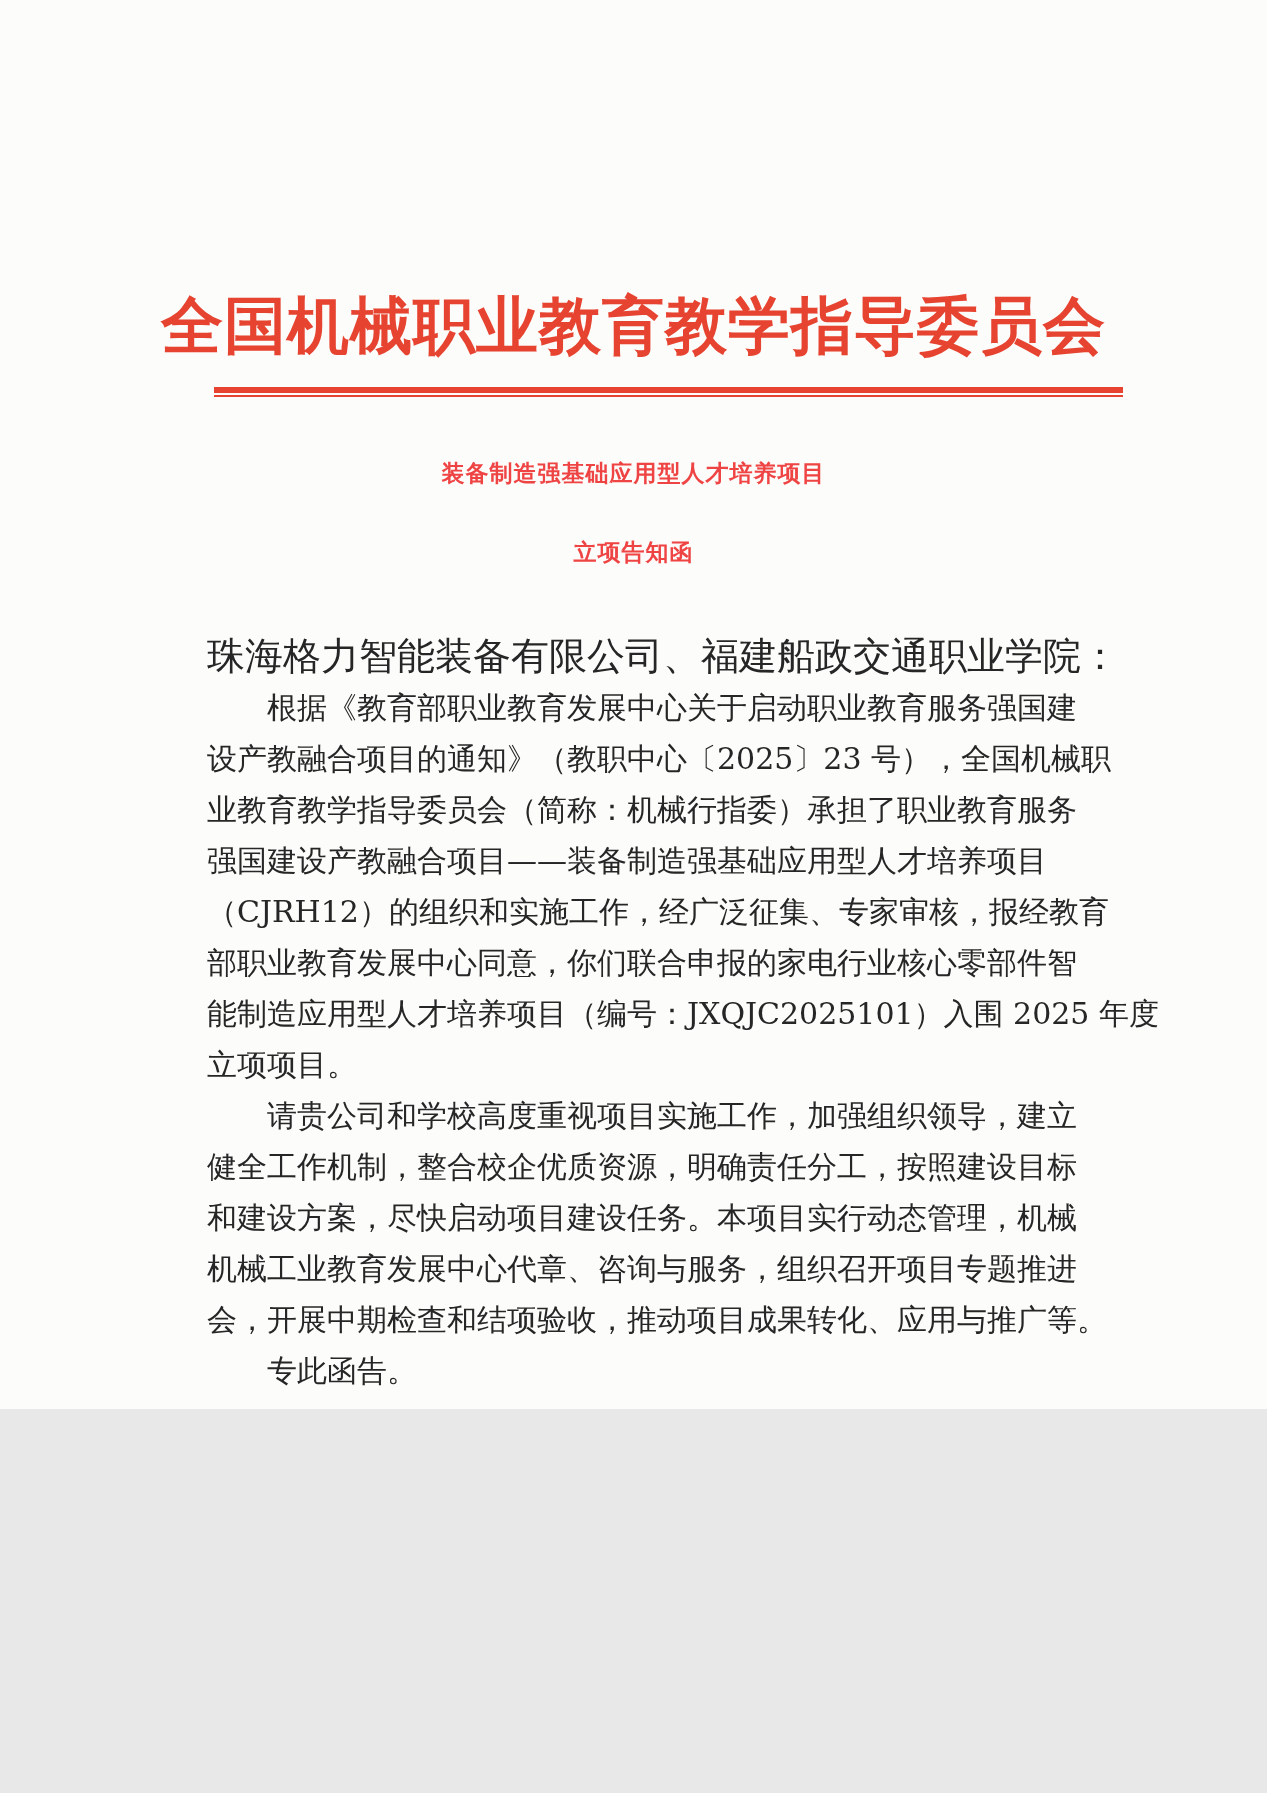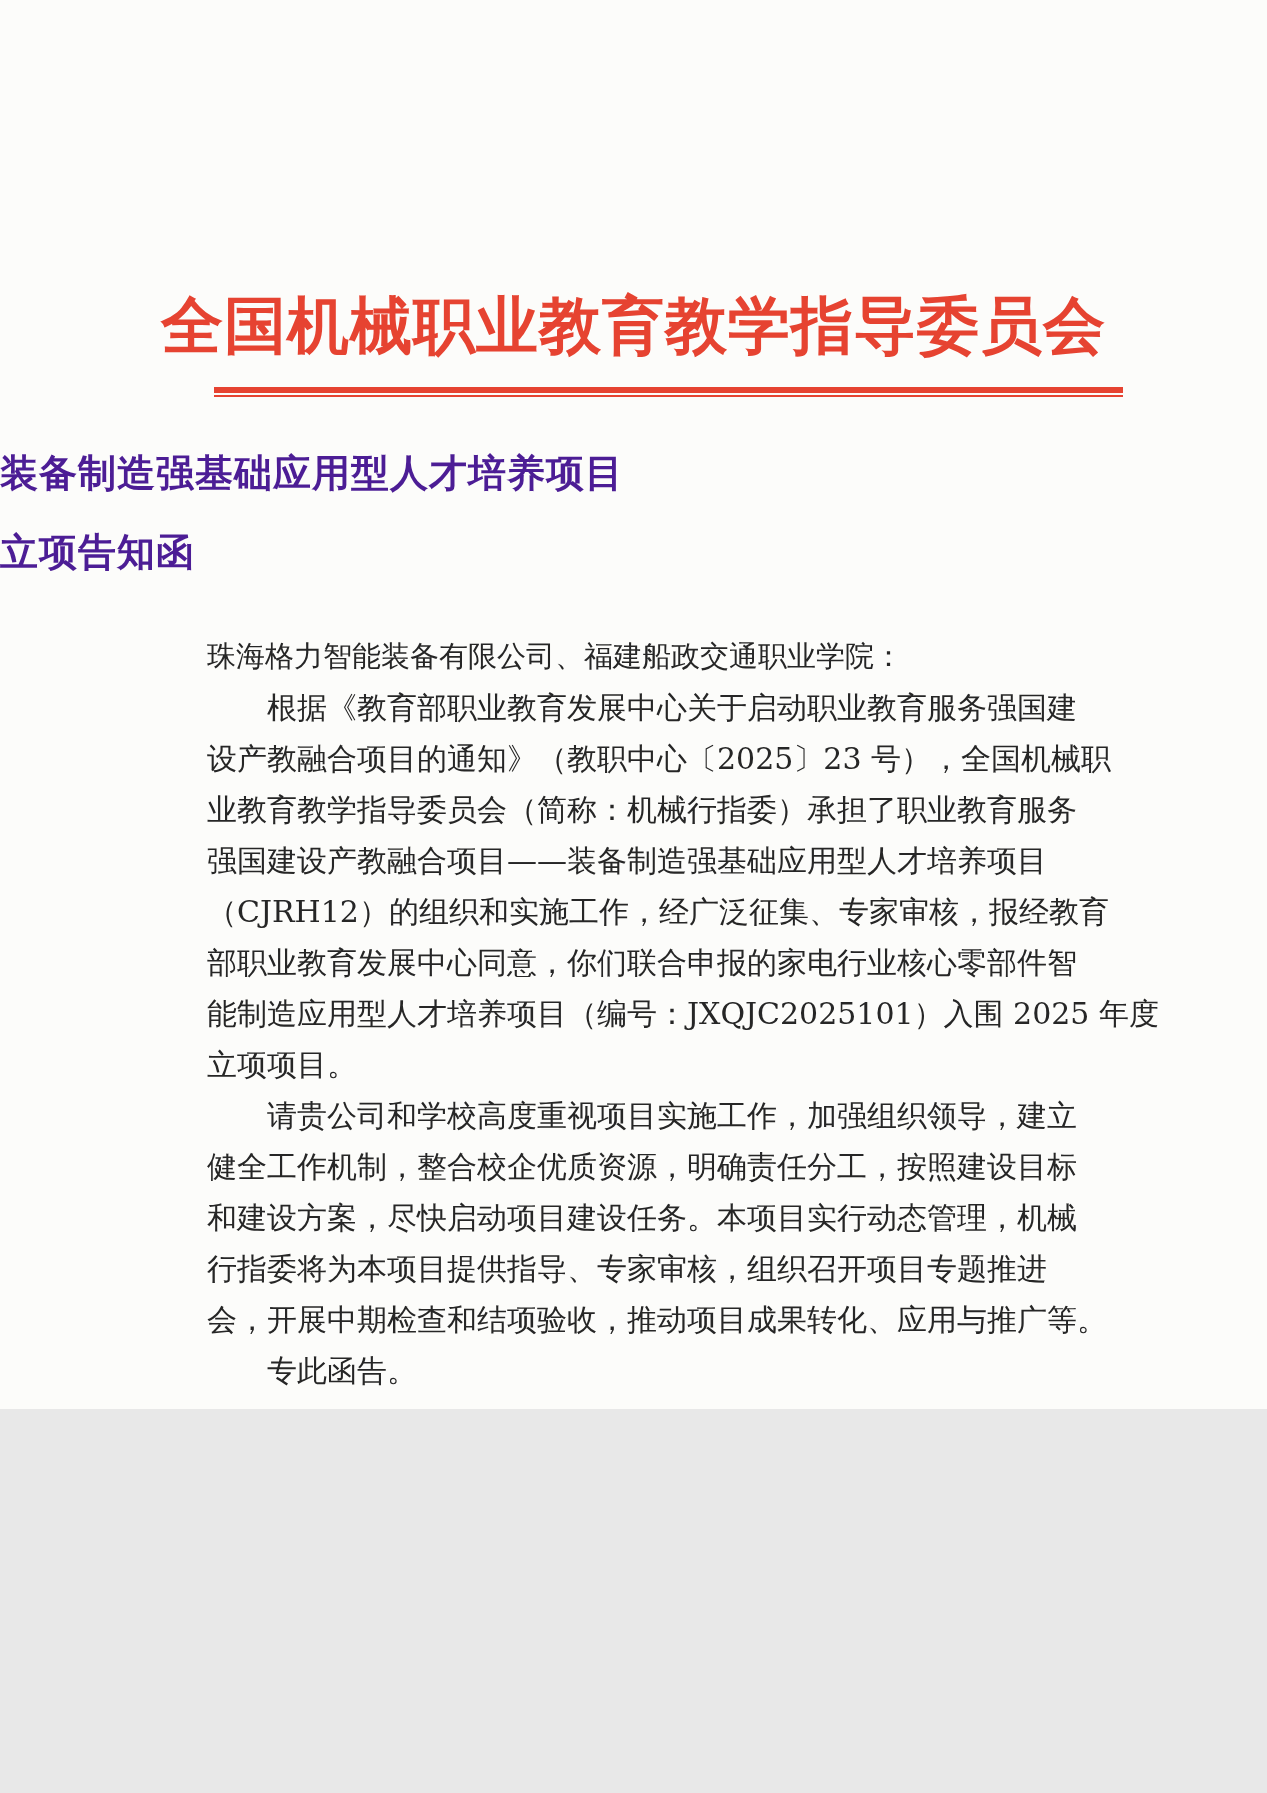--- a/index.html
+++ b/index.html
@@ -19,30 +19,30 @@
     font-weight:bold;
     letter-spacing:1px;
     font-family:"DejaVu Serif","Liberation Serif",serif;
   }
   .separator{position:absolute;left:214px;top:387px;width:909px;}
   .separator .bar-thick{height:6px;}
   .separator .bar-gap{height:2px;background:transparent;}
   .separator .bar-thin{height:2px;}
   .doc-title{
     position:absolute;left:0;width:100%;
-    text-align:left;
+    text-align:center;
     font-family:"DejaVu Sans","Liberation Sans",sans-serif;
-    font-weight:bold;color:#4c1d95;
-    font-size:38px;line-height:42px;letter-spacing:1px;
+    font-weight:bold;color:#ef4444;
+    font-size:23px;line-height:42px;letter-spacing:1px;
   }
   .doc-title.line1{top:452px;}
   .doc-title.line2{top:531px;}
   .salutation{
     position:absolute;left:207px;top:631px;width:900px;
-    font-size:29px;line-height:51px;white-space:pre;
+    font-size:38px;line-height:51px;white-space:pre;
   }
   .body-text{
     position:absolute;left:207px;top:682px;width:900px;
     font-size:30px;line-height:51px;
   }
   .body-line{white-space:pre;height:51px;}
   .signature{
     position:absolute;left:555px;top:1450px;width:600px;
     text-align:center;
     font-size:31px;line-height:53px;
@@ -83,21 +83,21 @@
       <div class="body-line">设产教融合项目的通知》（教职中心〔2025〕23 号），全国机械职</div>
       <div class="body-line">业教育教学指导委员会（简称：机械行指委）承担了职业教育服务</div>
       <div class="body-line">强国建设产教融合项目——装备制造强基础应用型人才培养项目</div>
       <div class="body-line">（CJRH12）的组织和实施工作，经广泛征集、专家审核，报经教育</div>
       <div class="body-line">部职业教育发展中心同意，你们联合申报的家电行业核心零部件智</div>
       <div class="body-line">能制造应用型人才培养项目（编号：JXQJC2025101）入围 2025 年度</div>
       <div class="body-line">立项项目。</div>
       <div class="body-line">　　请贵公司和学校高度重视项目实施工作，加强组织领导，建立</div>
       <div class="body-line">健全工作机制，整合校企优质资源，明确责任分工，按照建设目标</div>
       <div class="body-line">和建设方案，尽快启动项目建设任务。本项目实行动态管理，机械</div>
-      <div class="body-line">行指委将为本项目提供指导、专家审核，组织召开项目专题推进</div>
+      <div class="body-line">机械工业教育发展中心代章、咨询与服务，组织召开项目专题推进</div>
       <div class="body-line">会，开展中期检查和结项验收，推动项目成果转化、应用与推广等。</div>
       <div class="body-line">　　专此函告。</div>
     </div>
 
   <div class="signature">
     <div>全国机械职业教育教学指导委员会</div>
     <div>2025 年 10 月 11 日</div>
   </div>
 
   <svg class="seal" viewBox="-114 -114 228 228">

